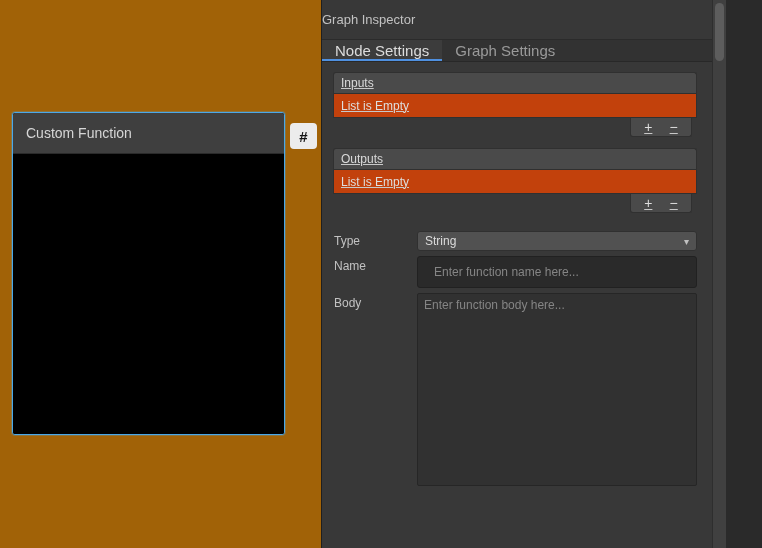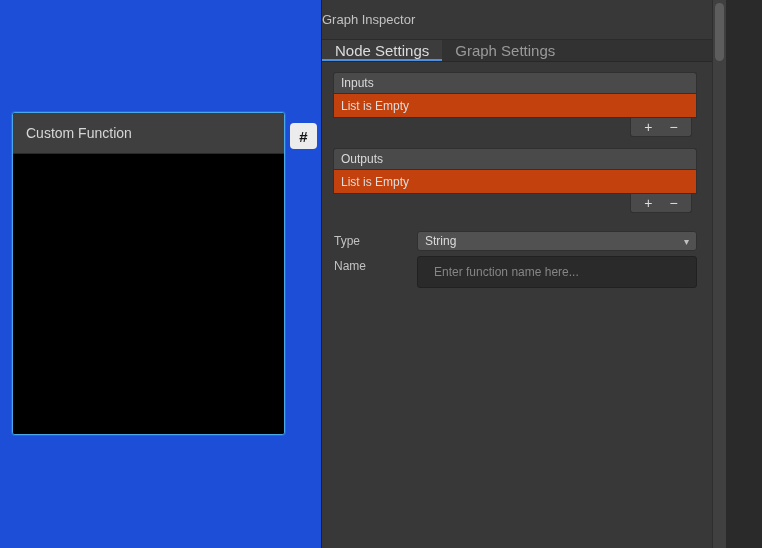--- a/index.html
+++ b/index.html
@@ -6,21 +6,21 @@
   html, body { width: 762px; height: 548px; overflow: hidden; }
   body {
     font-family: "Liberation Sans", sans-serif;
     font-size: 12px;
     background: #2a2a2a;
     color: #c8c8c8;
   }
   .app { display: flex; width: 762px; height: 548px; }
 
   
-  .canvas { position: relative; width: 321px; height: 548px; background: #1d4ed8; }
+  .canvas { position: relative; width: 321px; height: 548px; background: #a16207; }
   .node {
     position: absolute; left: 12px; top: 112px; width: 273px; height: 323px;
     border: 1px solid #4aa8e8; border-radius: 3px;
     box-shadow: 0 0 0 1px rgba(74,168,232,0.25);
     overflow: hidden; background: #000;
   }
   .node-title {
     height: 41px; background: #3f3f3f; border-bottom: 1px solid #2a2a2a;
     display: flex; align-items: center; padding-left: 13px;
     color: #d6d6d6; font-size: 14px;
@@ -48,21 +48,21 @@
     color: #9a9a9a; font-size: 15px; cursor: default;
   }
   .tab.active {
     background: #3c3c3c; color: #dcdcdc;
     box-shadow: inset 0 -2px 0 #4f90e0;
   }
 
   .content { padding: 10px 16px 0 11px; width: 391px; }
   .section-title { font-weight: bold; color: #c8c8c8; margin: 3px 0 18px 1px; }
 
-  .relist { margin-bottom: 11px; }
+  .relist { margin-bottom: 11px; text-decoration: underline; }
   .relist-header {
     height: 21px; background: #4a4a4a; border: 1px solid #303030; border-bottom: none;
     border-radius: 3px 3px 0 0; display: flex; align-items: center; padding-left: 7px;
     color: #dadada;
   }
   .relist-row {
     height: 25px; background: #c2410c; border: 1px solid #303030;
     display: flex; align-items: center; padding-left: 7px; color: #dedede;
   }
   .relist-footer-wrap { display: flex; justify-content: flex-end; padding-right: 5px; }
@@ -178,20 +178,24 @@
             <span>String</span>
             <span class="arrow">▾</span>
           </div>
         </div>
 
         <div class="field-row">
           <label>Name</label>
           <input class="text-input" type="text" placeholder="Enter function name here..." style="">
         </div>
 
+        <div class="field-row body-row">
+          <label>Body</label>
+          <textarea class="body-area" placeholder="Enter function body here..." style=""></textarea>
+        </div>
       </div>
     </div>
 
     <div class="scrollbar">
       <div class="scroll-thumb"></div>
     </div>
 
   </div>
 </div>
 

